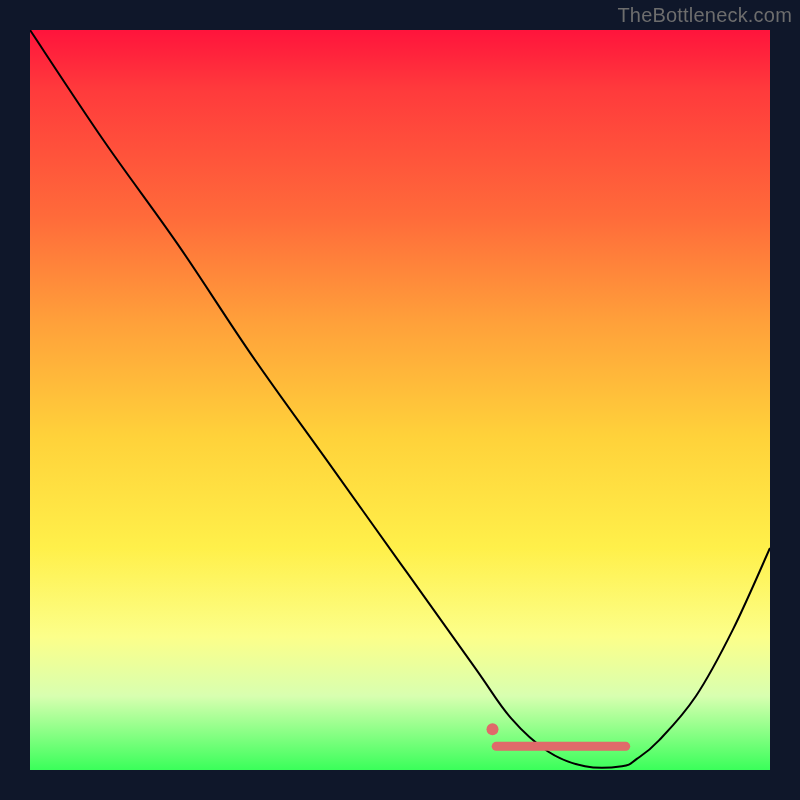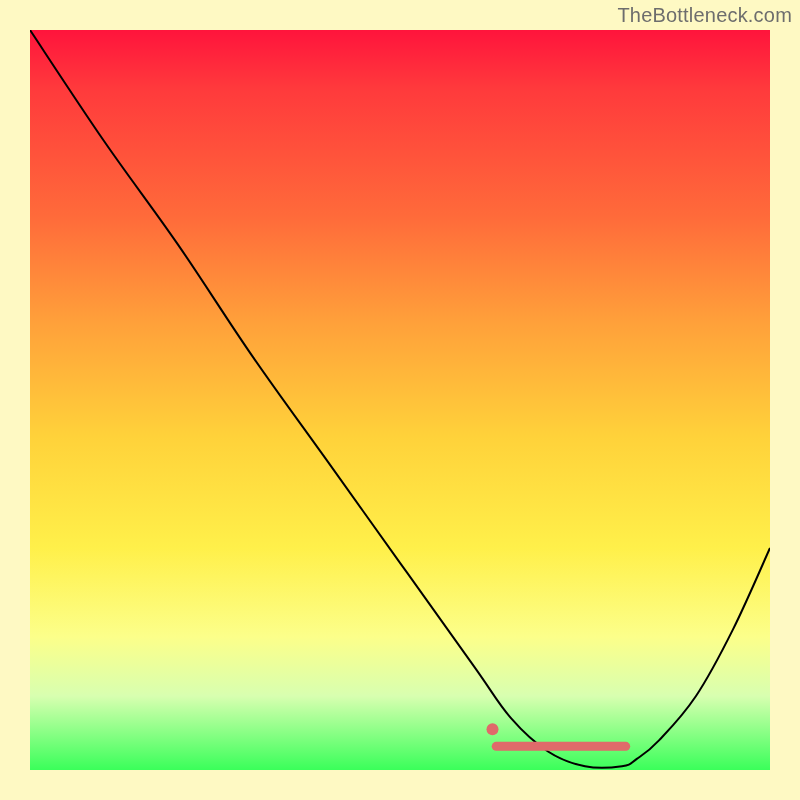--- a/index.html
+++ b/index.html
@@ -10,21 +10,21 @@
     background: #000;
     overflow: hidden;
     font-family: Arial, Helvetica, sans-serif;
   }
   .frame {
     position: absolute;
     left: 0;
     top: 0;
     width: 800px;
     height: 800px;
-    background: #fef9c3;
+    background: #0f172a;
   }
   .plot {
     position: absolute;
     left: 30px;
     top: 30px;
     width: 740px;
     height: 740px;
     
     background: linear-gradient(
       to bottom,

